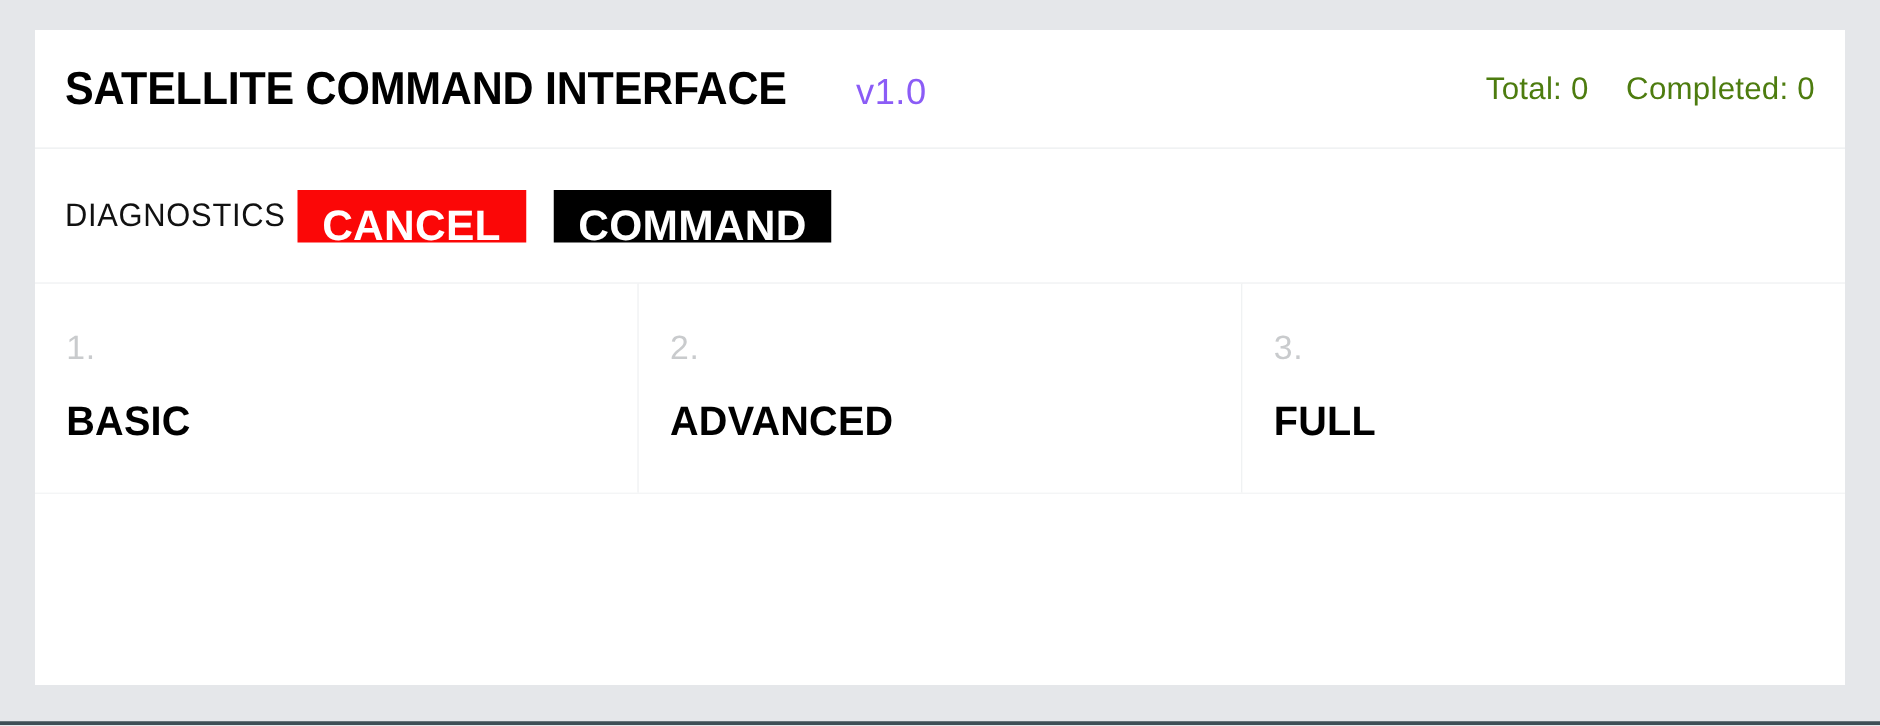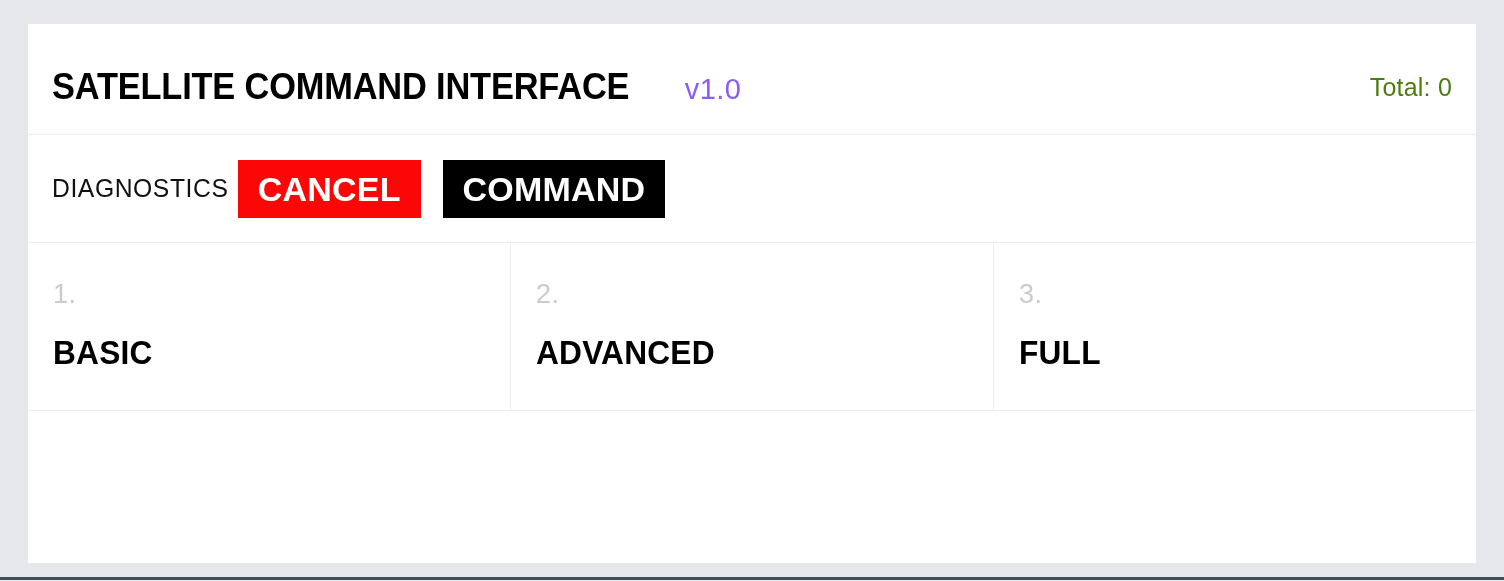--- a/index.html
+++ b/index.html
@@ -28,21 +28,20 @@
   }
 
   
   .header {
     height:95px;
     border-bottom:1.5px solid #eceef0;
     display:flex;
     align-items:center;
     justify-content:space-between;
     padding:0 24px 0 24px;
-    margin-top:16px;
   }
 
   .title-wrap {
     display:flex;
     align-items:baseline;
     gap:12px;
     white-space:nowrap;
   }
 
   .title-main {
@@ -99,21 +98,21 @@
   }
 
   .toolbar-actions {
     display:flex;
     align-items:center;
     gap:22px;
   }
 
   .btn {
     border:none;
-    height:58px;
+    height:42px;
     padding:0 20px;
     font-family:"Liberation Sans Narrow","Liberation Sans", sans-serif;
     font-weight:700;
     font-size:34px;
     letter-spacing:0.2px;
     line-height:58px;
     color:#ffffff;
     cursor:pointer;
     display:inline-block;
     white-space:nowrap;
@@ -182,20 +181,21 @@
 
 <div class="panel">
 
   <div class="header">
     <div class="title-wrap">
       <span class="title-main">SATELLITE COMMAND INTERFACE</span>
       <span class="title-version">v1.0</span>
     </div>
     <div class="stats">
       <span class="stat">Total: 0</span>
+      <span class="stat">Completed: 0</span>
     </div>
   </div>
 
   <div class="toolbar">
     <span class="toolbar-label">DIAGNOSTICS</span>
     <div class="toolbar-actions">
       <button class="btn btn-cancel">CANCEL</button>
       <button class="btn btn-execute">COMMAND</button>
     </div>
   </div>

